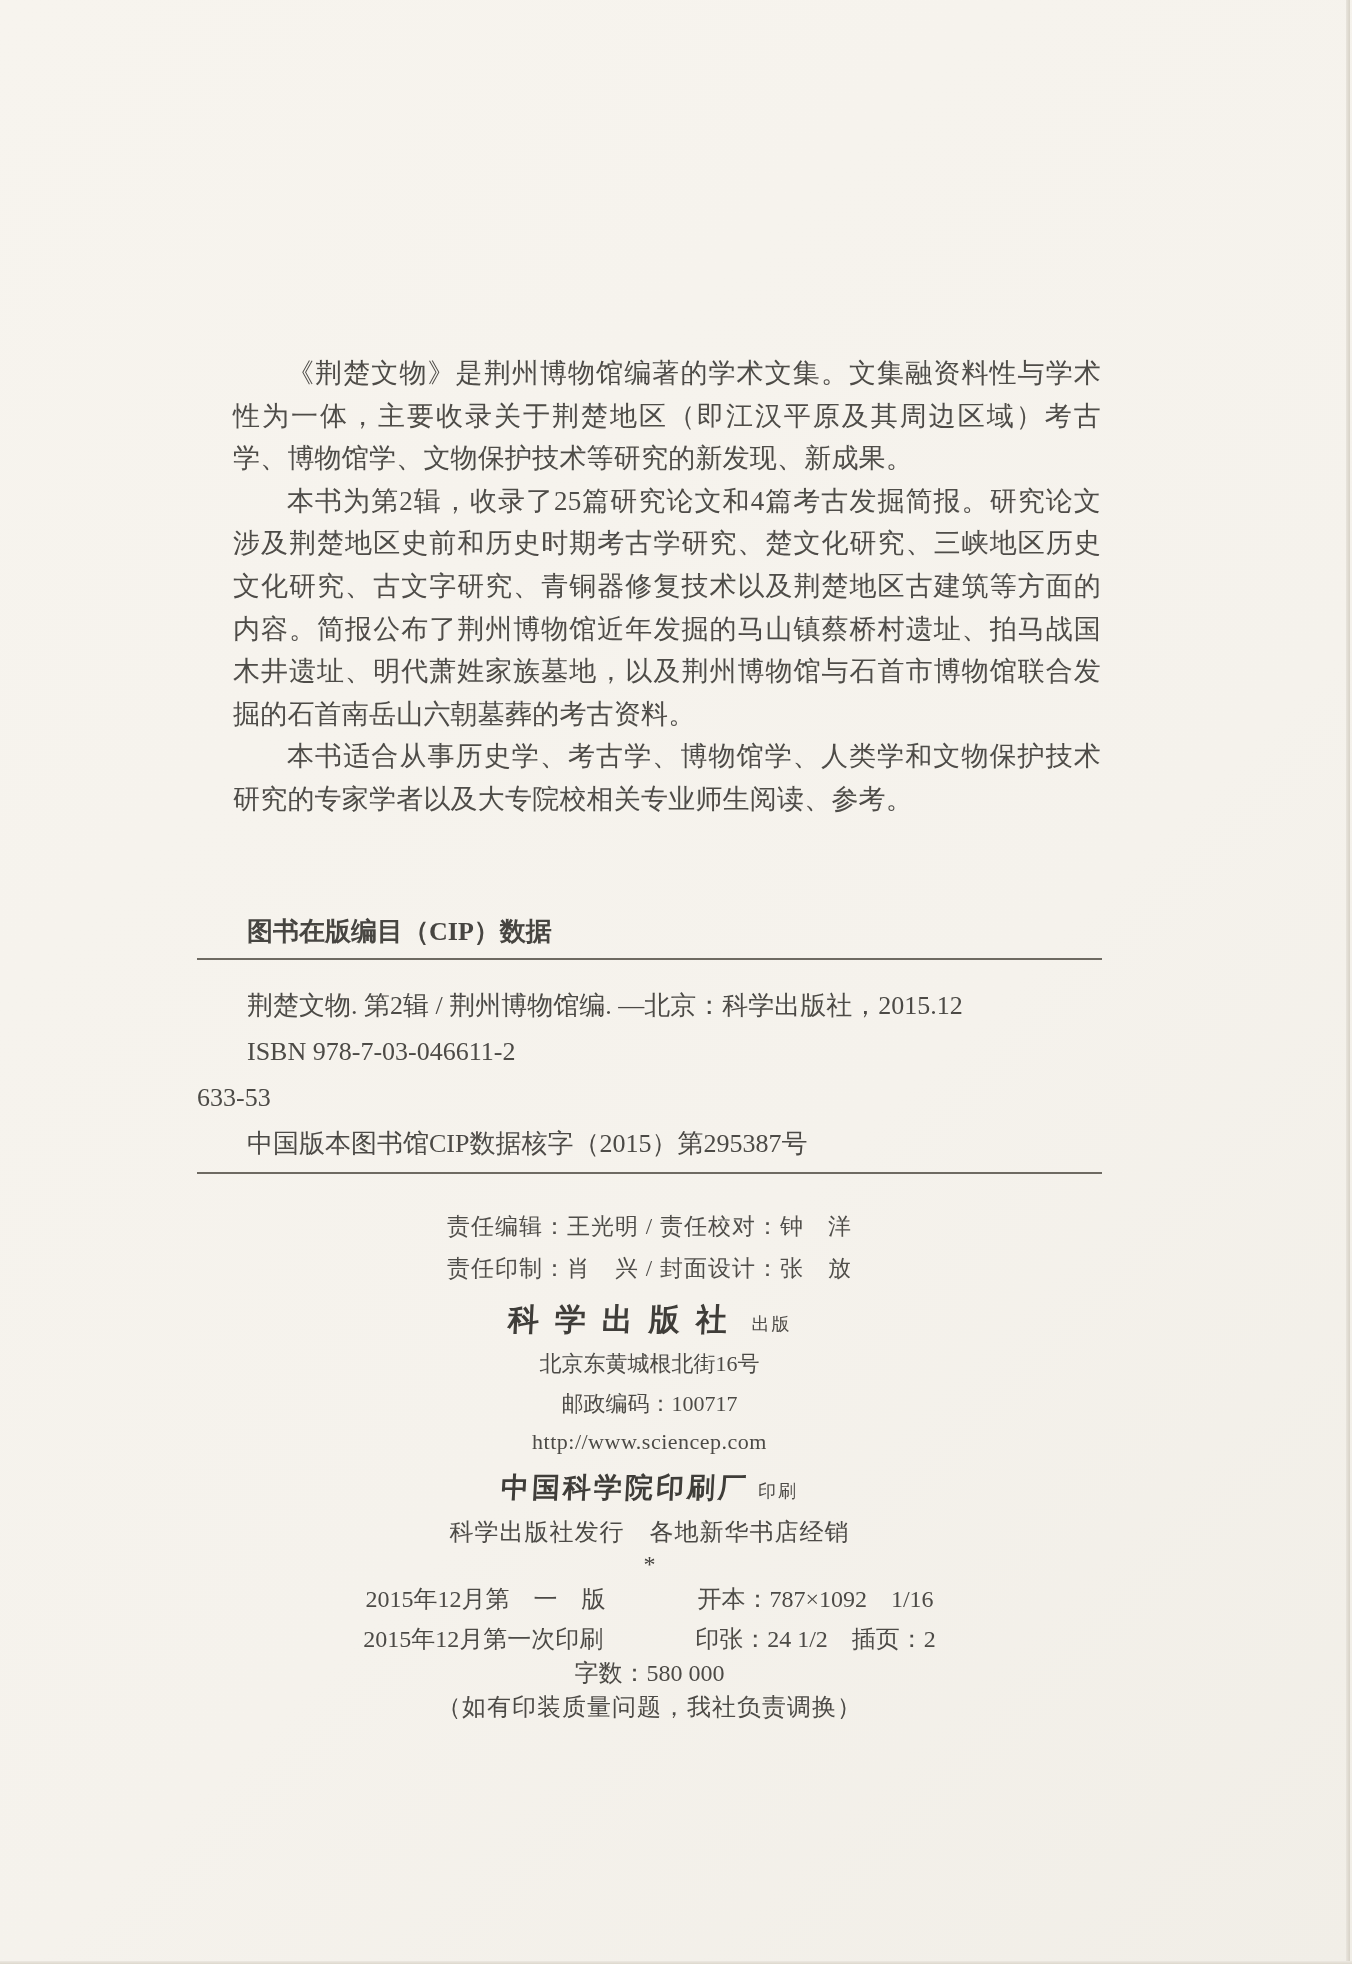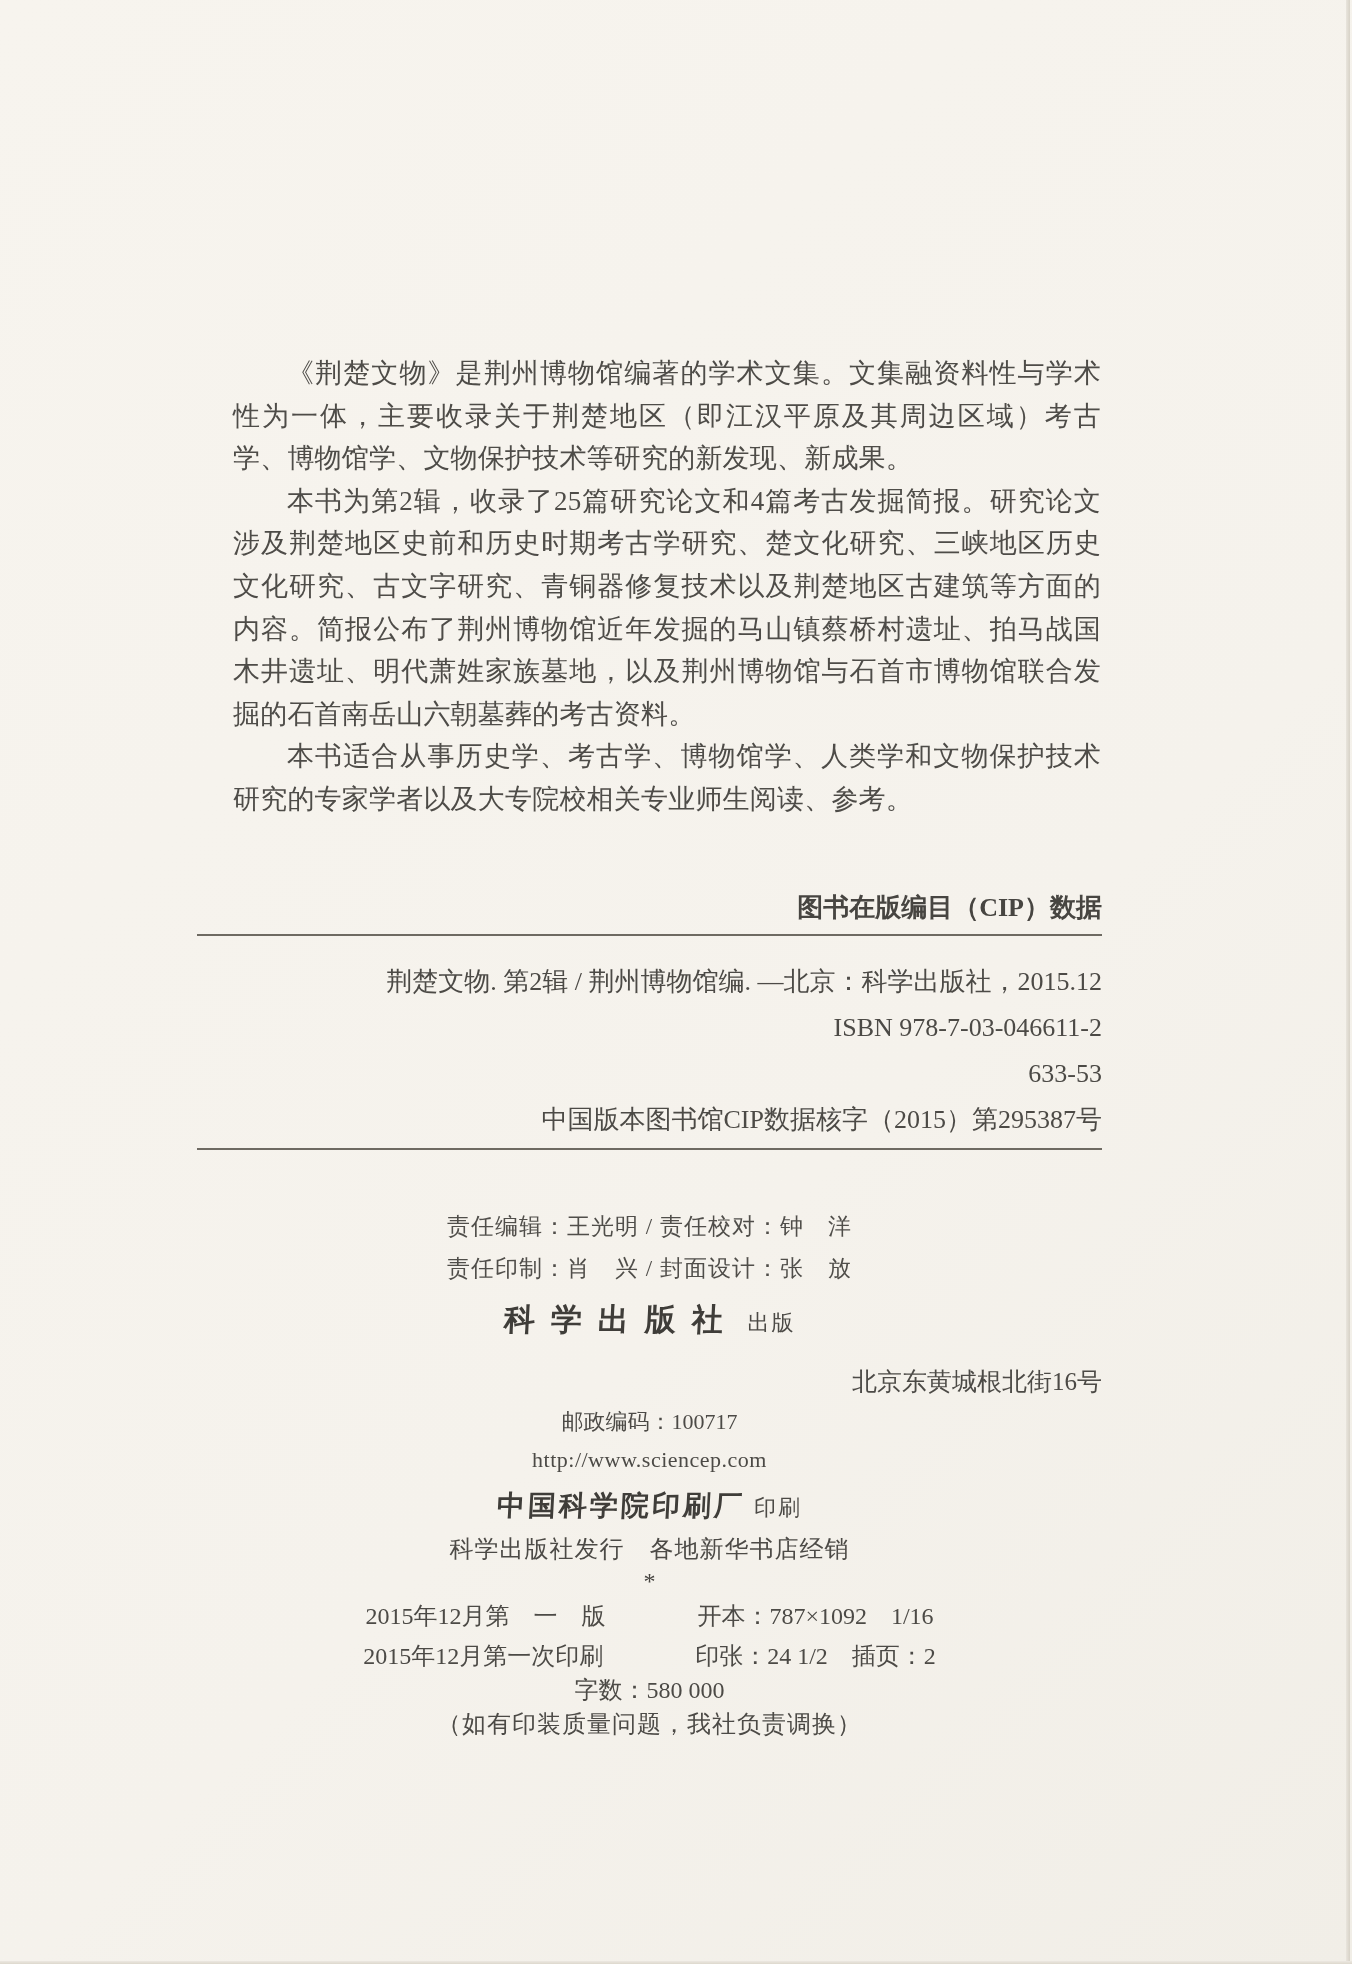--- a/index.html
+++ b/index.html
@@ -27,43 +27,43 @@
   .intro-title{
     text-align:center;font-size:30px;line-height:34px;margin:0 0 22px 0;
     font-weight:500;color:#454440;letter-spacing:2px;
   }
   .intro p{
     margin:0;text-indent:2em;font-size:27px;letter-spacing:0.2px;
     line-height:42.6px;text-align:justify;color:#4e4c48;
   }
 
   
-  .cip{position:absolute;left:197px;top:892px;width:905px;color:#4c4a46;font-size:26px;text-align:right;}
+  .cip{position:absolute;left:197px;top:916px;width:905px;color:#4c4a46;font-size:26px;}
   .cip-heading{padding-left:50px;font-weight:700;font-size:26px;line-height:32px;margin:0 0 10px 0;color:#474541;}
   .cip-rule{border:none;border-top:2px solid #6e6a62;margin:0;height:0;}
   .cip-body{padding:26px 0 2px 50px;}
   .cip-body .cip-line{line-height:40px;margin-bottom:6px;}
   .cip-outdent{margin-left:-50px;}
 
   
   .editors{
     position:absolute;left:197px;top:1206px;width:905px;text-align:center;
     font-size:23px;color:#504e4a;line-height:42px;letter-spacing:1px;
   }
 
   
   .colophon{position:absolute;left:197px;top:1300px;width:905px;text-align:center;color:#4c4a46;}
   .pub-line{font-size:28px;line-height:40px;}
   .calligraphy{
     font-weight:700;font-size:31px;letter-spacing:16px;color:#3f3d39;
     display:inline-block;transform:skewX(-3deg);margin-right:2px;
   }
   .calligraphy.small{font-size:28px;letter-spacing:3px;}
-  .plain-suffix{font-size:22px;letter-spacing:2px;}
-  .addr-line{font-size:25px;line-height:30px;margin-top:24px;text-align:right;}
+  .plain-suffix{font-size:18px;letter-spacing:2px;}
+  .addr-line{font-size:22px;line-height:30px;margin-top:5px;}
   .post-line{font-size:22px;line-height:30px;margin-top:10px;}
   .url-line{font-size:22px;line-height:30px;margin-top:8px;letter-spacing:0.5px;}
   .printer-line{font-size:28px;line-height:38px;margin-top:12px;}
   .dist-line{font-size:24px;line-height:32px;margin-top:6px;letter-spacing:1px;}
   .star-line{font-size:24px;line-height:24px;margin-top:4px;color:#45433f;}
   .two-col{font-size:24px;line-height:34px;margin-top:6px;}
   .two-col .col-gap{display:inline-block;width:92px;}
   .words-line{font-size:24px;line-height:34px;}
   .price-line{font-size:25px;line-height:36px;margin-top:4px;}
   .price-line b{font-weight:700;color:#403e3a;}

